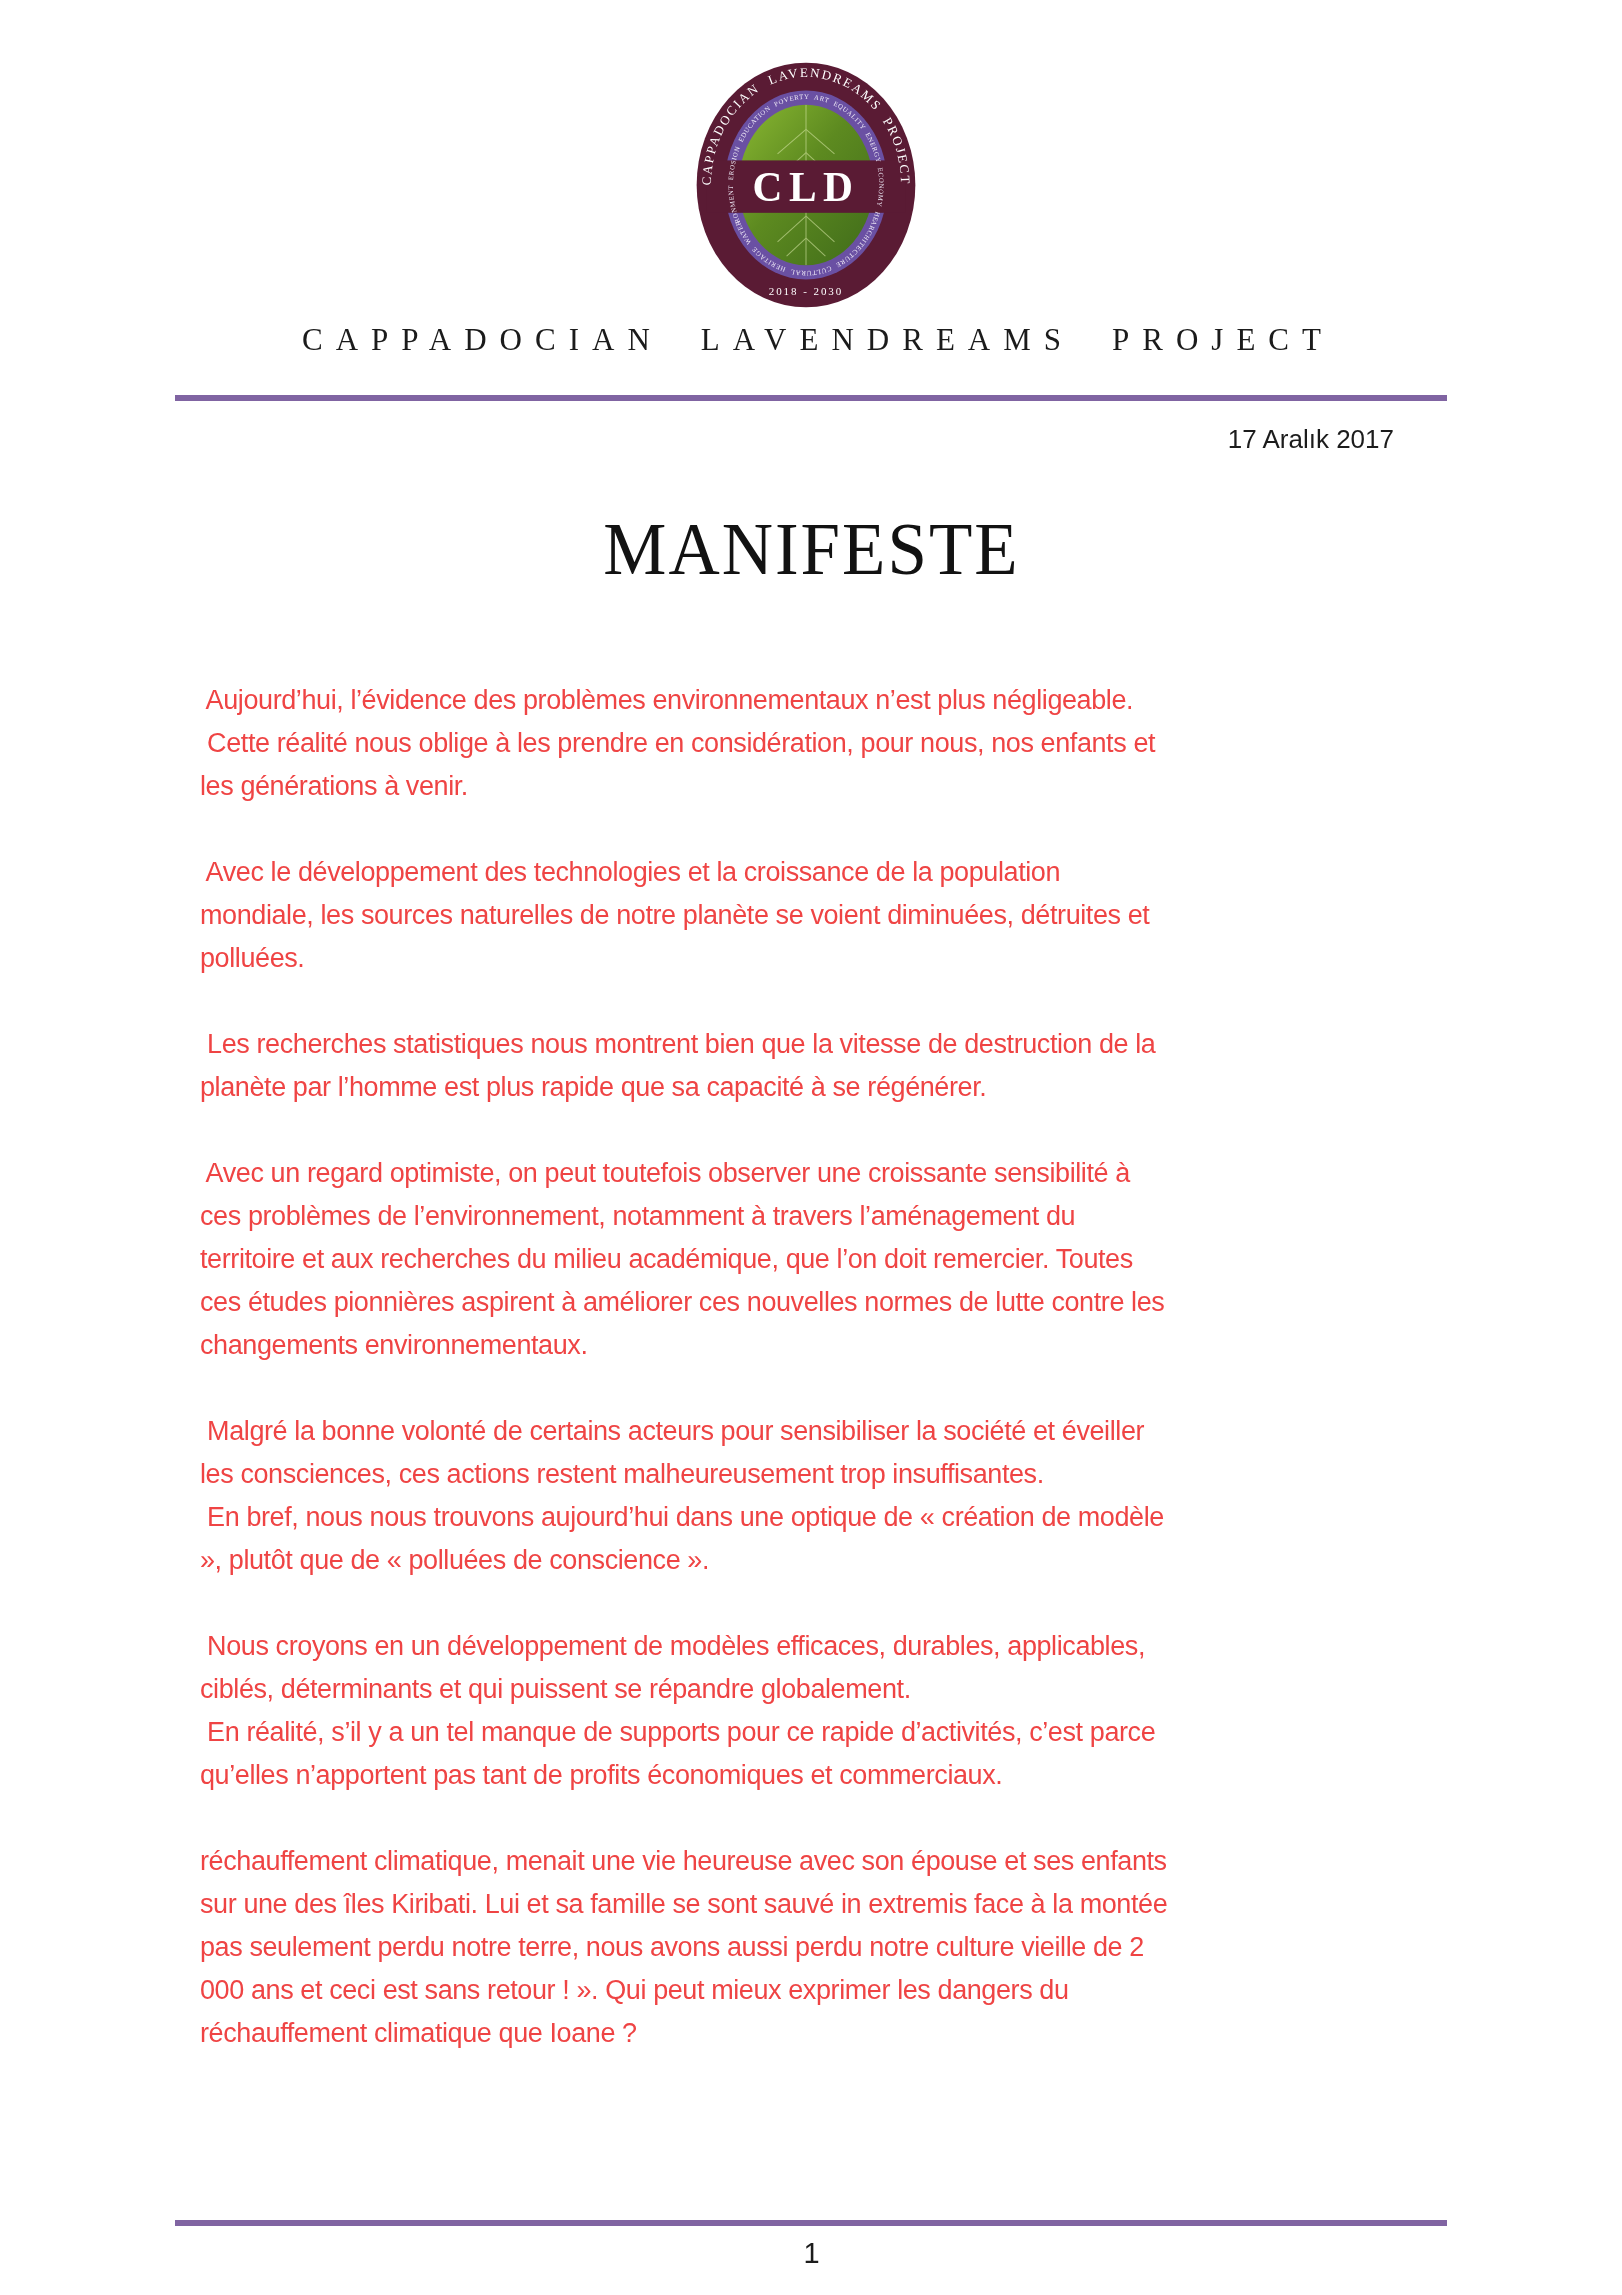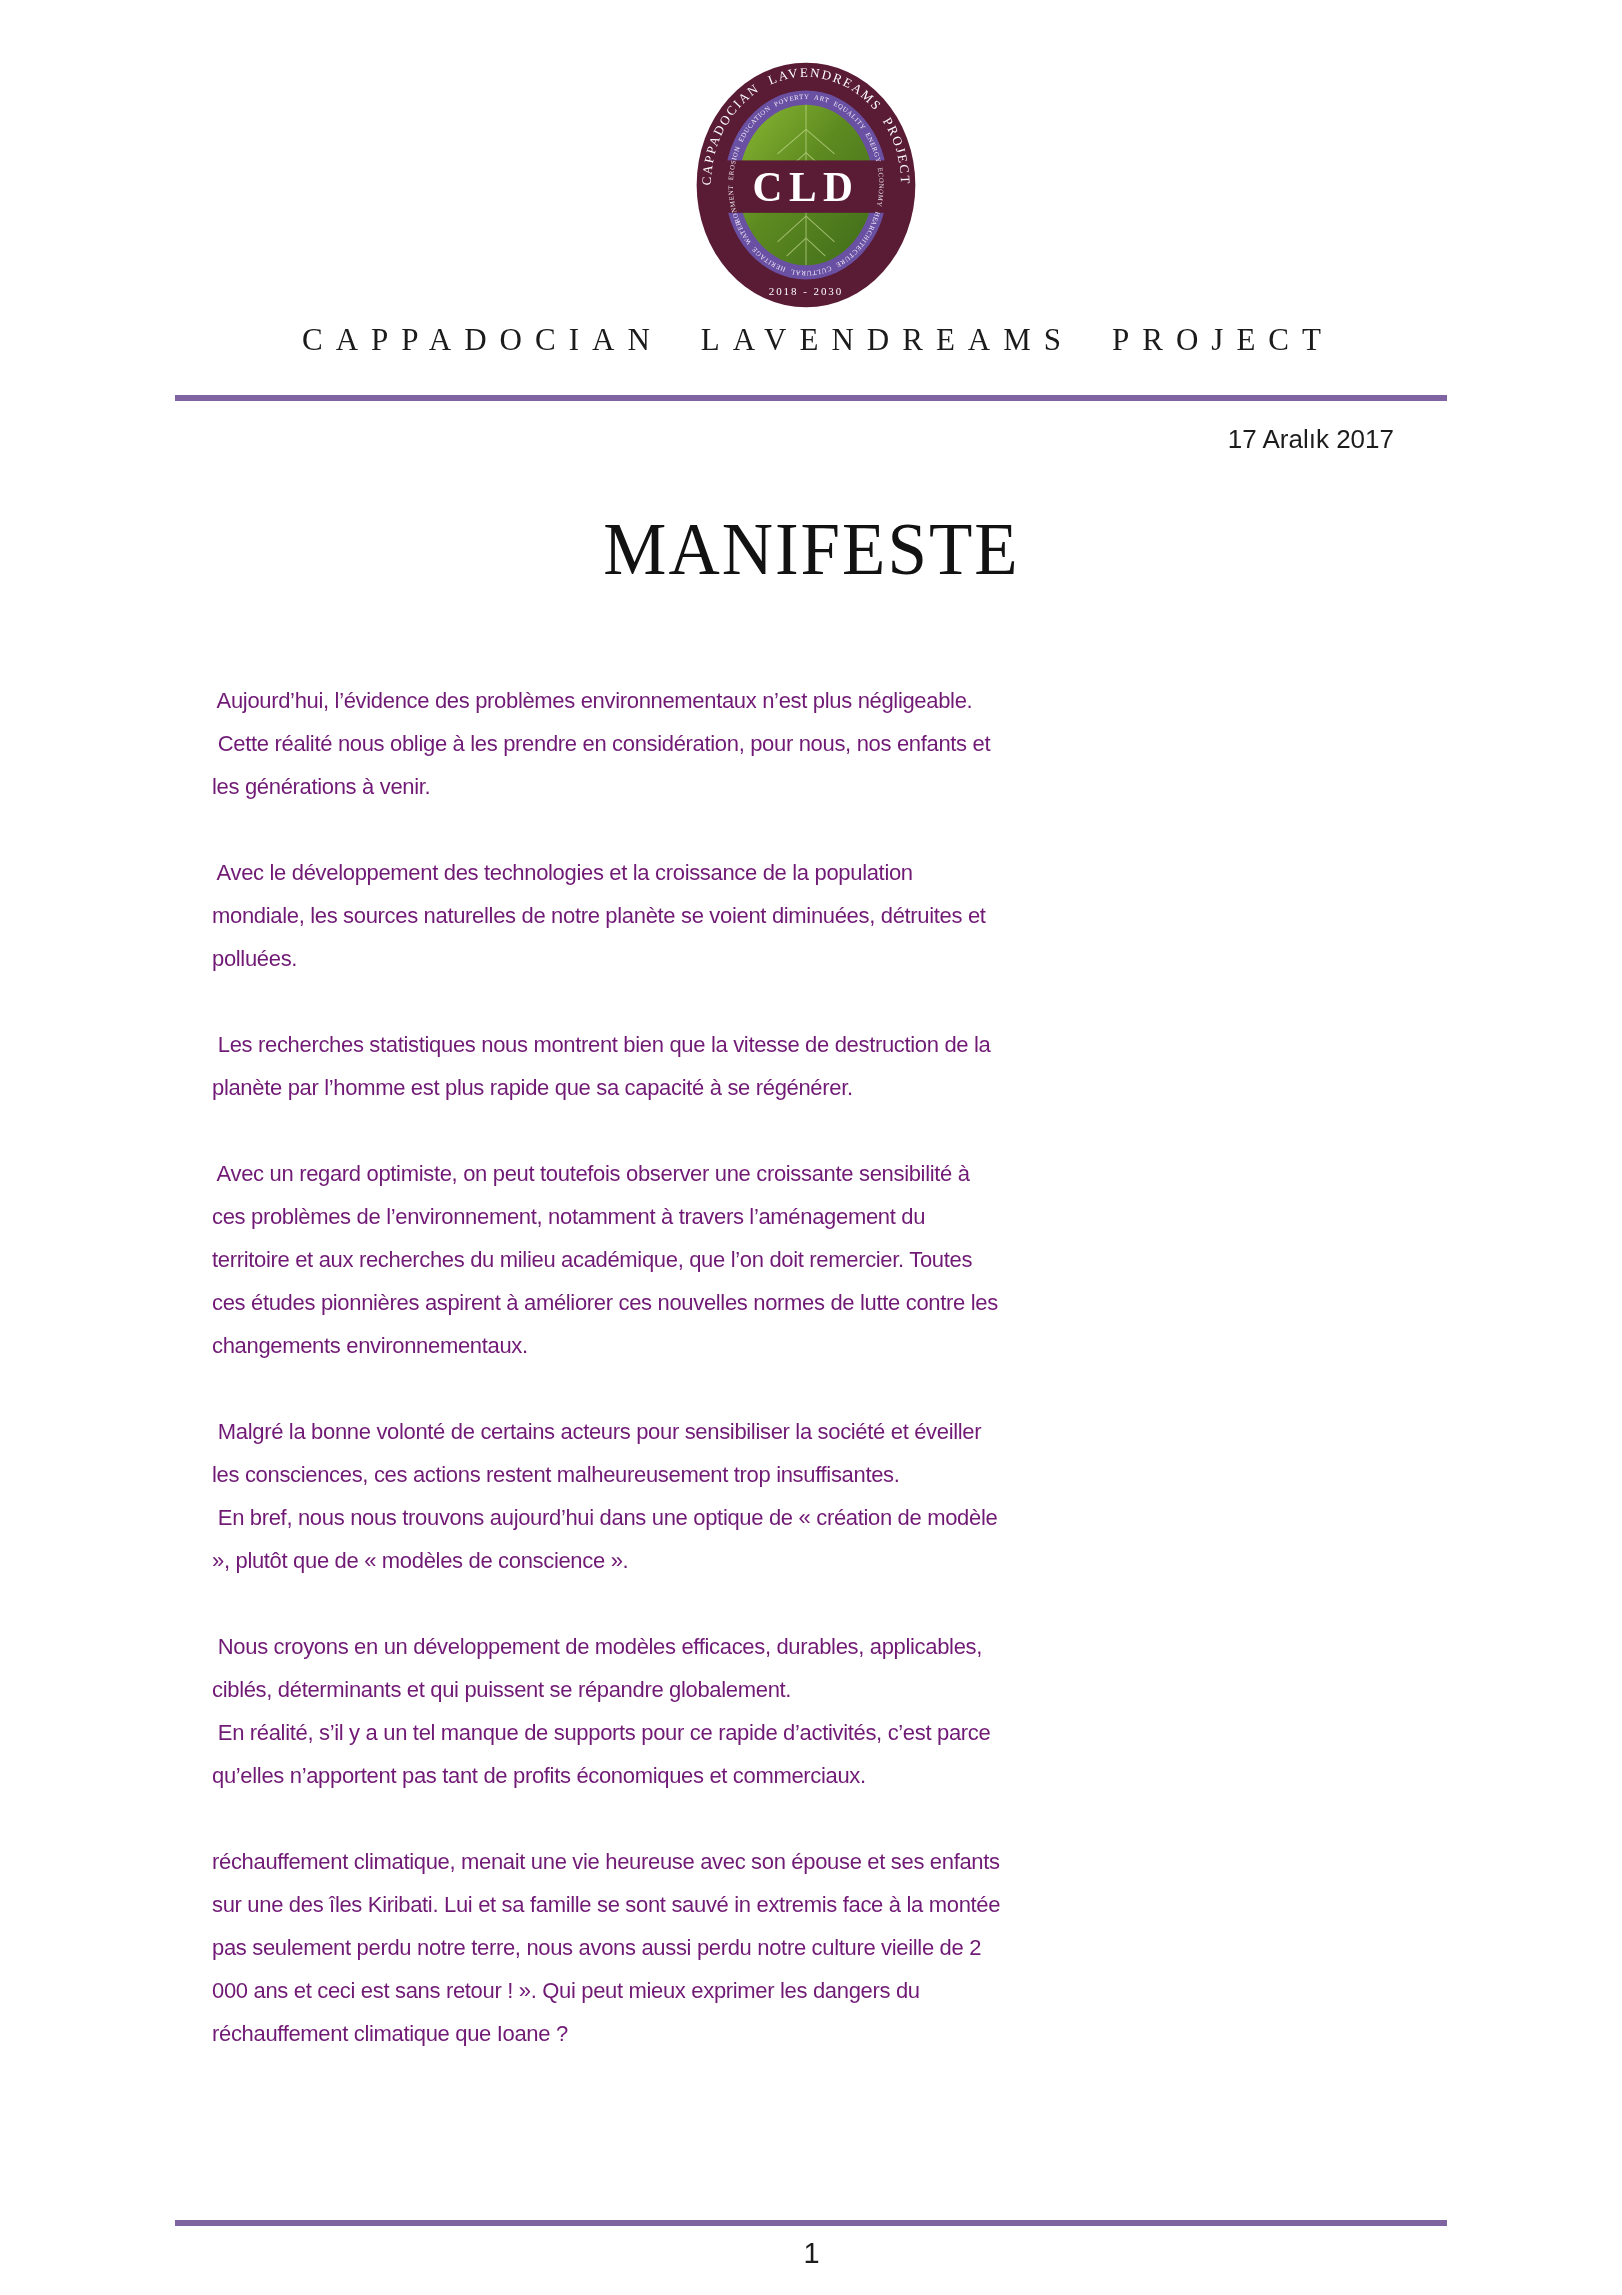--- a/index.html
+++ b/index.html
@@ -46,23 +46,22 @@
     font-family:"Liberation Serif",serif;
     font-size:71px;font-weight:400;
     letter-spacing:2px;
     color:#121212;
     transform:scaleY(1.04);
   }
 
   
   .doc-body{
     position:absolute;top:679px;left:200px;width:1243px;
-    font-size:22px;line-height:43px;letter-spacing:-0.015em;
-    color:#701a75;
-    margin-left:12px;
+    font-size:27px;line-height:43px;letter-spacing:-0.015em;
+    color:#ef4444;
   }
   .doc-body p.para{margin:0 0 43px 0;padding:0;}
   .doc-body .line{display:block;white-space:pre;}
 
   
   .page-number{
     position:absolute;top:2237px;left:0;width:100%;
     text-align:center;font-size:29px;color:#1c1c1c;
   }
 </style>
@@ -145,21 +144,21 @@
         <span class="line"> Avec un regard optimiste, on peut toutefois observer une croissante sensibilité à</span>
         <span class="line">ces problèmes de l’environnement, notamment à travers l’aménagement du</span>
         <span class="line">territoire et aux recherches du milieu académique, que l’on doit remercier. Toutes</span>
         <span class="line">ces études pionnières aspirent à améliorer ces nouvelles normes de lutte contre les</span>
         <span class="line">changements environnementaux.</span>
       </p>
       <p class="para">
         <span class="line"> Malgré la bonne volonté de certains acteurs pour sensibiliser la société et éveiller</span>
         <span class="line">les consciences, ces actions restent malheureusement trop insuffisantes.</span>
         <span class="line"> En bref, nous nous trouvons aujourd’hui dans une optique de « création de modèle</span>
-        <span class="line">», plutôt que de « modèles de conscience ».</span>
+        <span class="line">», plutôt que de « polluées de conscience ».</span>
       </p>
       <p class="para">
         <span class="line"> Nous croyons en un développement de modèles efficaces, durables, applicables,</span>
         <span class="line">ciblés, déterminants et qui puissent se répandre globalement.</span>
         <span class="line"> En réalité, s’il y a un tel manque de supports pour ce rapide d’activités, c’est parce</span>
         <span class="line">qu’elles n’apportent pas tant de profits économiques et commerciaux.</span>
       </p>
       <p class="para">
         <span class="line">réchauffement climatique, menait une vie heureuse avec son épouse et ses enfants</span>
         <span class="line">sur une des îles Kiribati. Lui et sa famille se sont sauvé in extremis face à la montée</span>

